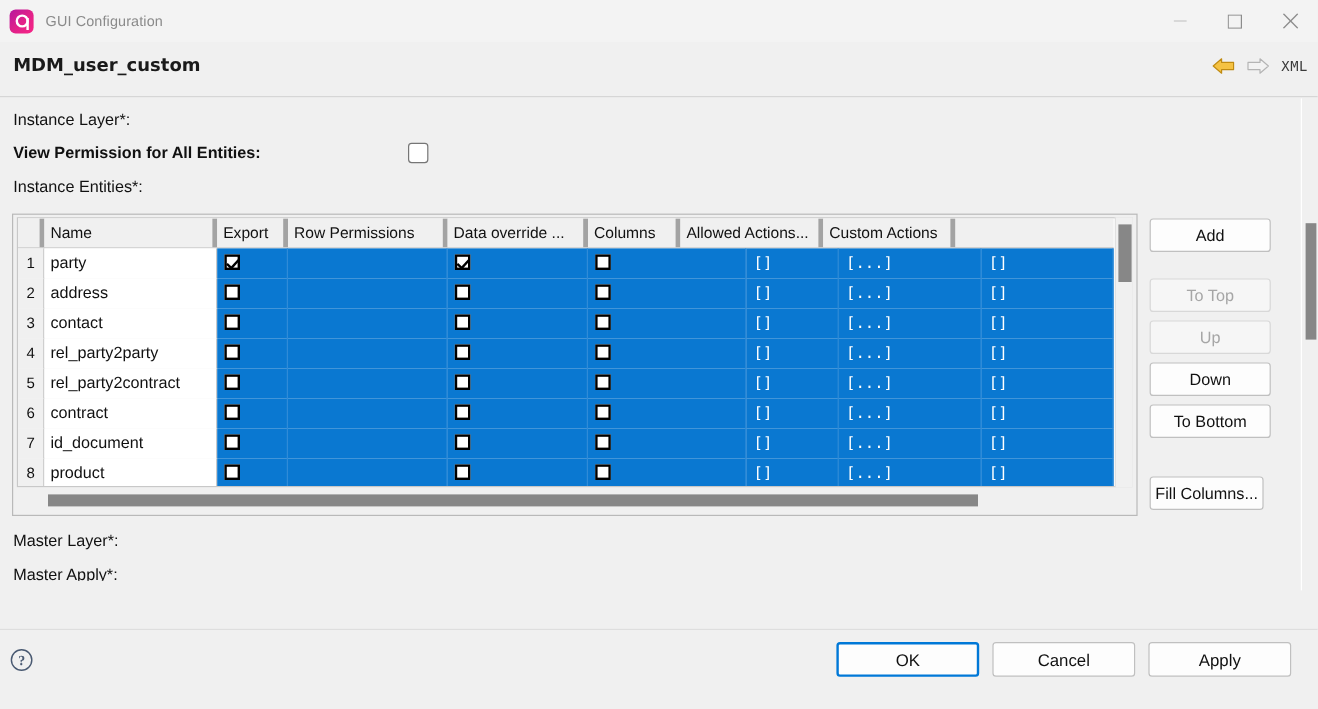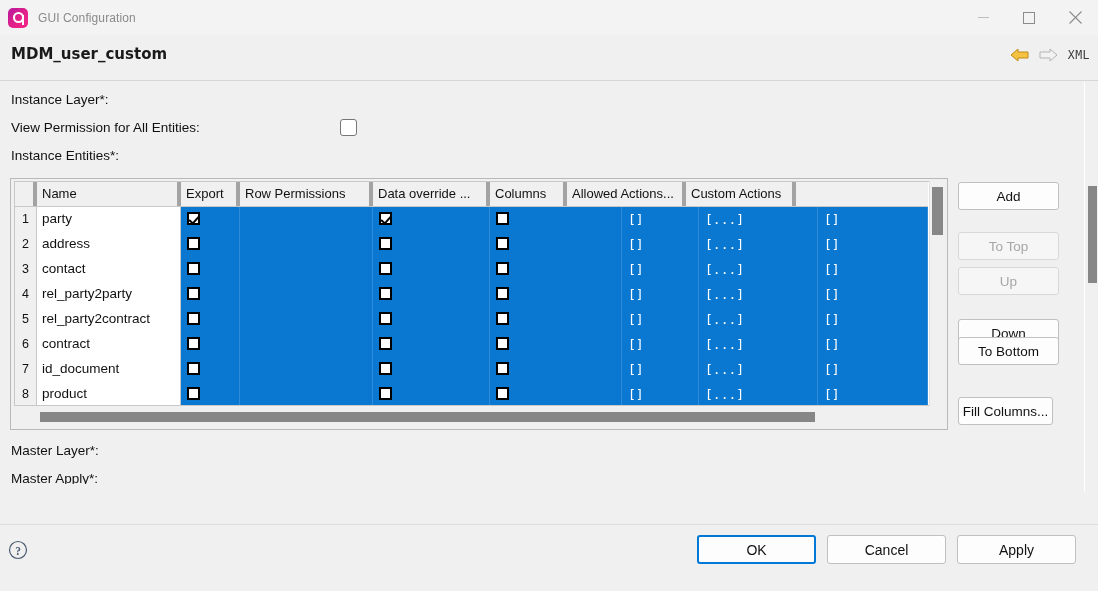--- a/index.html
+++ b/index.html
@@ -60,21 +60,21 @@
     font-size: 11.5px; color: #3a3a3a; letter-spacing: .5px;
     font-family: "DejaVu Sans Mono", monospace;
   }
 
   
   .form-label {
     position: absolute; font-size: 13.5px; color: #111;
     white-space: nowrap;
   }
   #lbl-instance-layer  { left: 11px; top: 92px; }
-  #lbl-view-perm       { left: 11px; top: 120px; }
+  #lbl-view-perm       { left: 11px; top: 120px; font-weight: bold; }
   #lbl-instance-ents   { left: 11px; top: 148px; }
   #lbl-master-layer    { left: 11px; top: 443px; }
   #lbl-master-layers   { left: 11px; top: 471px; }
 
   .perm-checkbox {
     position: absolute; left: 340px; top: 119px;
     width: 17px; height: 17px;
     border: 1px solid #767676; border-radius: 3px; background: #fff;
   }
 
@@ -154,21 +154,21 @@
     position: absolute; left: 958px; width: 101px; height: 28px;
     background: #fdfdfd; border: 1px solid #c0c0c0; border-radius: 3px;
     font-size: 13.5px; color: #111;
     font-family: "Liberation Sans", sans-serif;
     display: flex; align-items: center; justify-content: center;
   }
   .side-btn.disabled { color: #a6a6a6; background: #f6f6f6; border-color: #d8d8d8; }
   #btn-add       { top: 182px; }
   #btn-to-top    { top: 232px; }
   #btn-up        { top: 267px; }
-  #btn-down      { top: 319px; }
+  #btn-down      { top: 302px; }
   #btn-to-bottom { top: 337px; }
   #btn-fill-cols { top: 397px; width: 95px; }
 
   
   .outer-scroll {
     position: absolute; right: 0; top: 82px;
     width: 14px; height: 410px; background: #f0f0f0;
     border-left: 1px solid #ffffff;
   }
   .outer-thumb {

